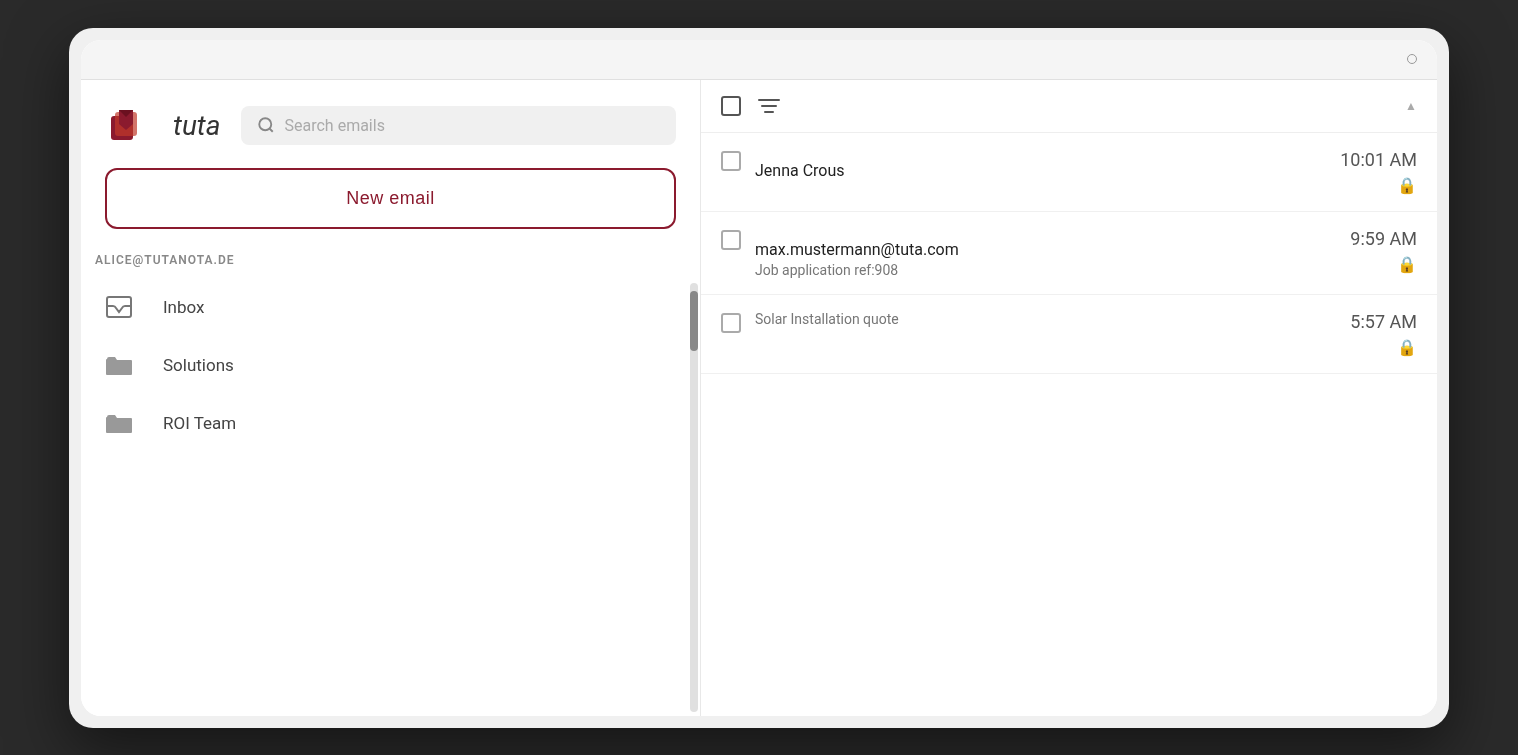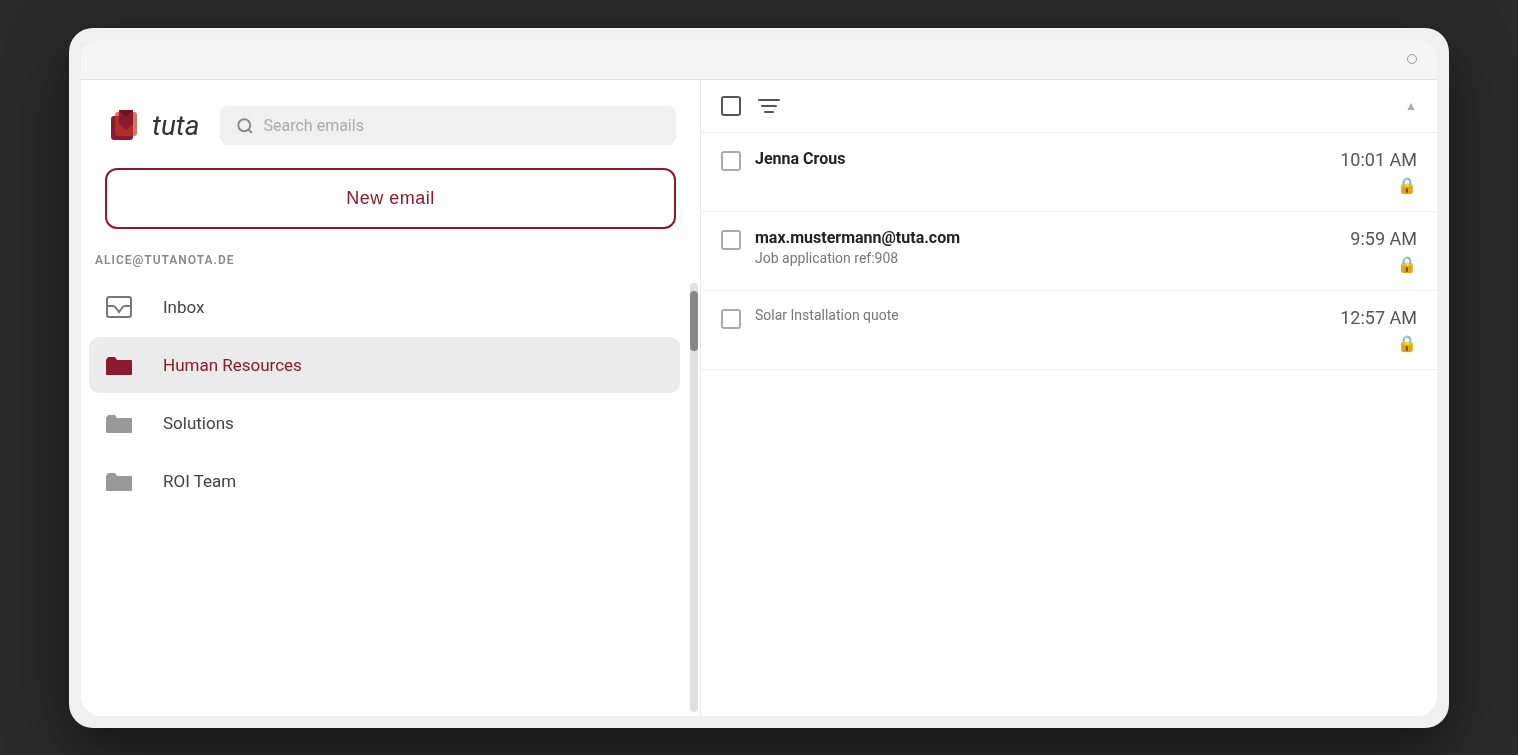--- a/index.html
+++ b/index.html
@@ -60,35 +60,35 @@
     }
     .sidebar-header {
       padding: 24px 24px 20px 24px;
       display: flex;
       align-items: center;
       justify-content: space-between;
     }
     .logo-area {
       display: flex;
       align-items: center;
-      gap: 3px;
+      gap: 24px;
     }
     .logo-icon {
       width: 44px;
       height: 44px;
     }
     .logo-text {
       font-size: 28px;
       font-weight: 400;
       color: #333;
       font-style: italic;
     }
     .search-bar {
       display: flex;
-      align-items: center;
+      align-items: flex-start;
       background: #f0f0f0;
       border-radius: 8px;
       padding: 10px 16px;
       gap: 10px;
       flex: 1;
       max-width: 480px;
       margin-left: 20px;
     }
     .search-placeholder {
       color: #aaa;
@@ -210,23 +210,24 @@
       border-radius: 3px;
       cursor: pointer;
       flex-shrink: 0;
       margin-top: 2px;
     }
     .email-content {
       flex: 1;
     }
     .email-sender {
       font-size: 16px;
-      font-weight: 700;
+      font-weight: 400;
       color: #222;
       margin-bottom: 3px;
+      margin-top: 12px;
     }
     .email-subject {
       font-size: 14px;
       color: #777;
     }
     .email-meta {
       display: flex;
       flex-direction: column;
       align-items: flex-end;
       gap: 6px;
@@ -287,28 +288,20 @@
             <li class="nav-item">
               <span class="nav-item-icon">
                 <svg width="26" height="22" viewBox="0 0 26 22" fill="none" stroke="#777" stroke-width="2">
                   <rect x="1" y="1" width="24" height="20" rx="2"></rect>
                   <path d="M1 10 L7 10 Q9 10 10 12 L13 16 L16 12 Q17 10 19 10 L25 10"></path>
                 </svg>
               </span>
               <span>Inbox</span>
             </li>
 
-            <li class="nav-item active">
-              <span class="nav-item-icon">
-                <svg width="28" height="24" viewBox="0 0 28 24" fill="none">
-                  <path d="M2 6 Q2 4 4 4 L10 4 L12 7 L26 7 Q27 7 27 8 L27 21 Q27 22 26 22 L2 22 Q1 22 1 21 L1 7 Q1 6 2 6Z" fill="#8b1a2e"></path>
-                </svg>
-              </span>
-              <span>Human Resources</span>
-            </li>
 
             <li class="nav-item">
               <span class="nav-item-icon">
                 <svg width="28" height="24" viewBox="0 0 28 24" fill="none">
                   <path d="M2 6 Q2 4 4 4 L10 4 L12 7 L26 7 Q27 7 27 8 L27 21 Q27 22 26 22 L2 22 Q1 22 1 21 L1 7 Q1 6 2 6Z" fill="#999"></path>
                 </svg>
               </span>
               <span>Solutions</span>
             </li>
 
@@ -361,21 +354,21 @@
               <span class="lock-icon">🔒</span>
             </div>
           </div>
 
           <div class="email-row">
             <div class="email-checkbox"></div>
             <div class="email-content">
               <div class="email-subject">Solar Installation quote</div>
             </div>
             <div class="email-meta">
-              <span class="email-time">12:57 AM</span>
+              <span class="email-time">5:57 AM</span>
               <span class="lock-icon">🔒</span>
             </div>
           </div>
         </div>
       </div>
     </div>
   </div>
 </div>
 
 </body></html>

